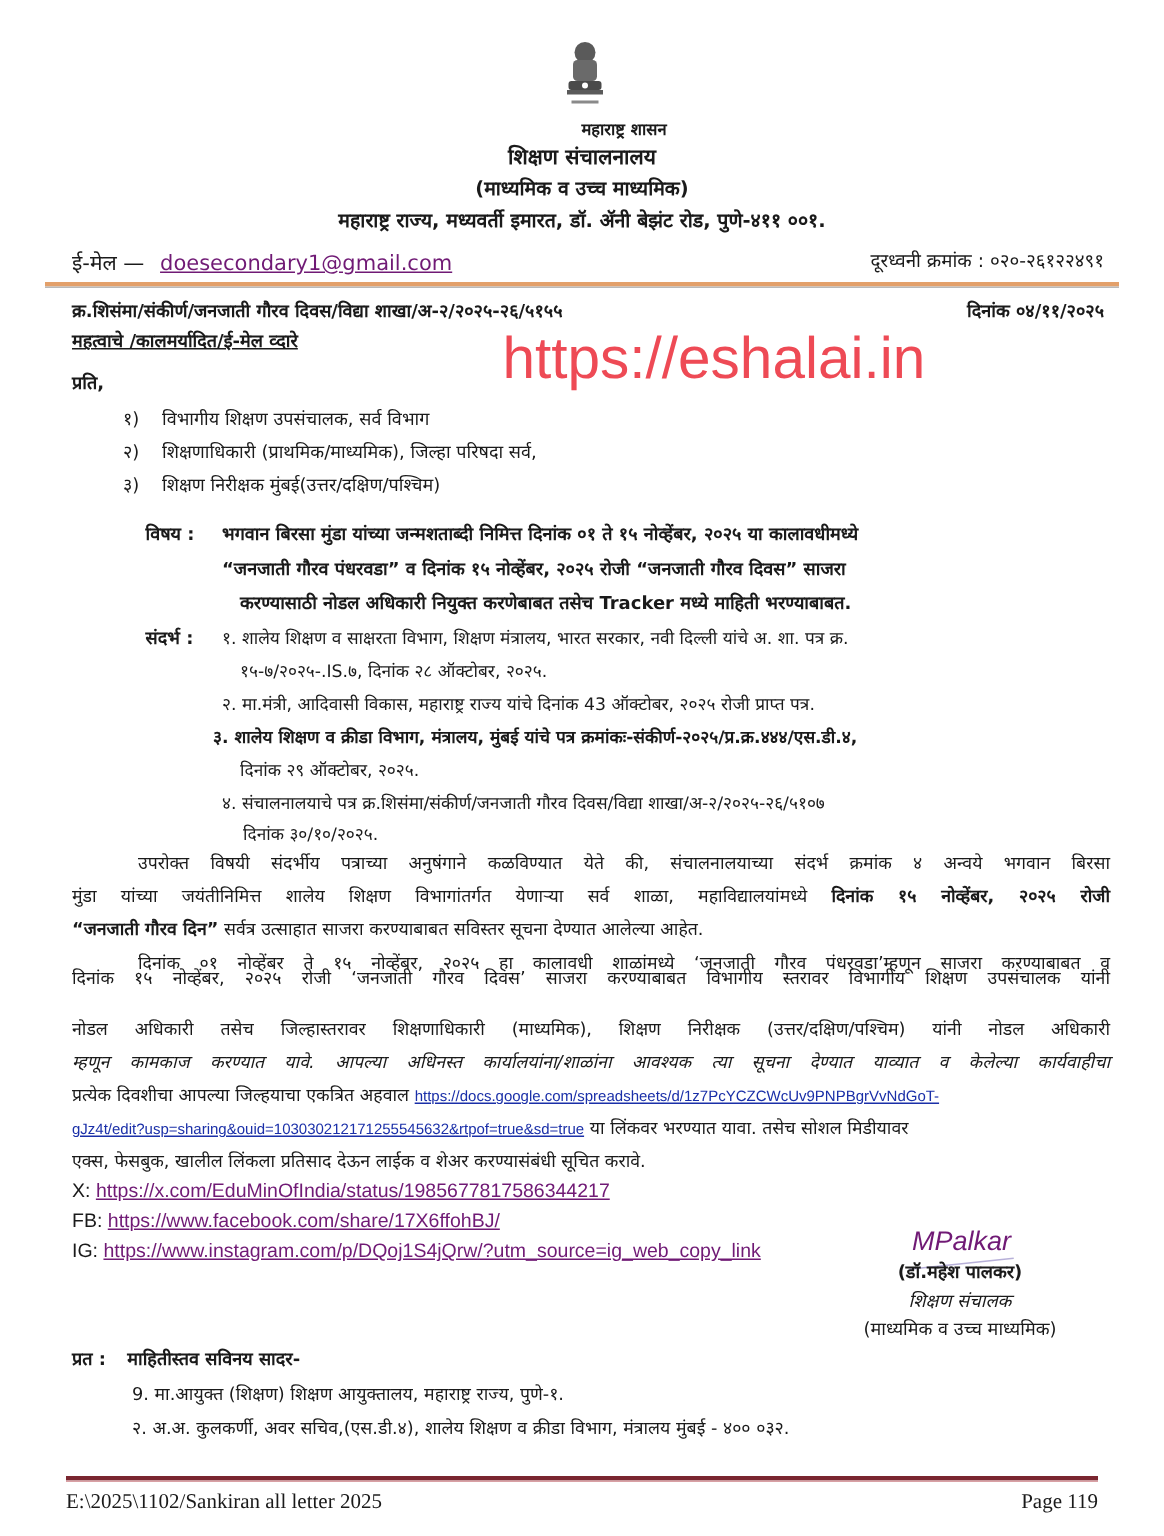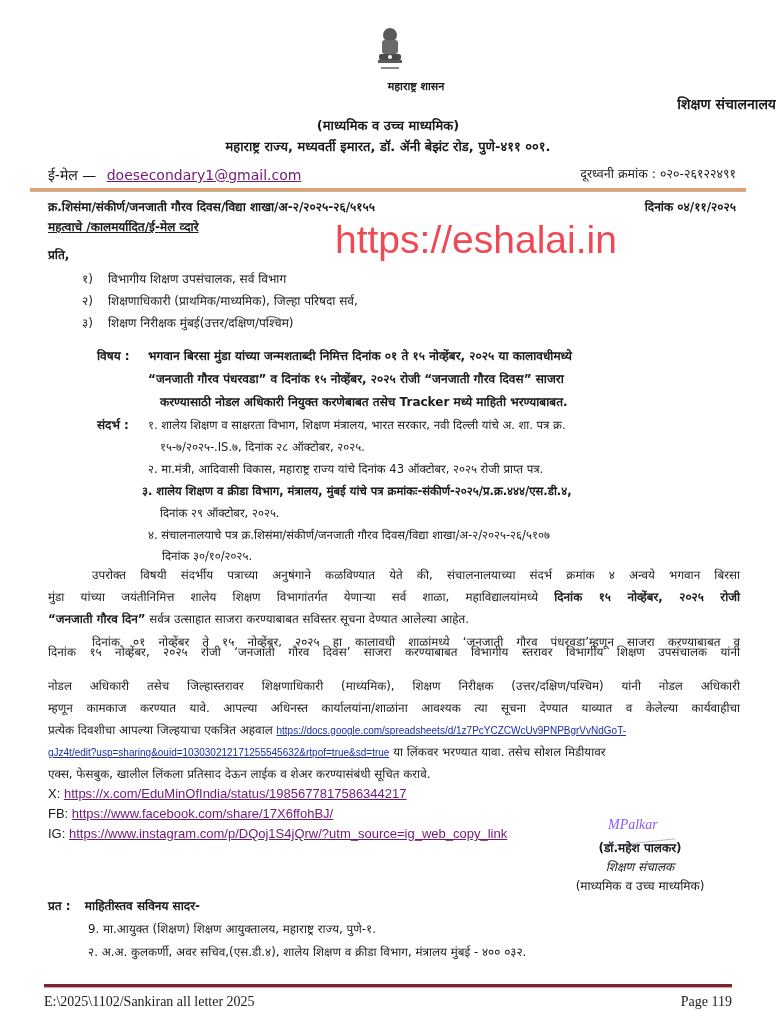--- a/index.html
+++ b/index.html
@@ -6,21 +6,21 @@
   body {
     width: 776px; height: 1024px; position: relative; overflow: hidden;
     font-family: "DejaVu Sans", "Liberation Sans", sans-serif;
     color: #1a1a1a;
   }
   .page { position: absolute; left: 0; top: 0; width: 776px; height: 1024px; }
   .abs { position: absolute; white-space: nowrap; }
   .center { left: 0; width: 776px; text-align: center; }
   .emblem { position: absolute; left: 370px; top: 26px; width: 40px; height: 48px; }
   .h-small { top: 78px; font-size: 11px; font-weight: bold; padding-left: 28px; }
-  .h-main { top: 94px; font-size: 14px; font-weight: bold; text-align: right; }
+  .h-main { top: 94px; font-size: 14px; font-weight: bold; }
   .h-sub { top: 116px; font-size: 13px; font-weight: bold; }
   .h-addr { top: 137px; font-size: 13px; font-weight: bold; }
   .email-row { left: 48px; top: 165px; font-size: 14px; }
   .email-row a, .link { color: #701a75; text-decoration: underline; }
   .phone { right: 40px; top: 165px; font-size: 12.5px; }
   .sep-top { position: absolute; left: 30px; top: 188px; width: 716px; height: 3px; background: #e3a06a; }
   .sep-top-shade { position: absolute; left: 30px; top: 191px; width: 716px; height: 1px; background: #b9b9b9; }
   .ref { left: 48px; top: 198px; font-size: 12px; font-weight: bold; }
   .date { right: 40px; top: 198px; font-size: 12px; font-weight: bold; }
   .imp { left: 48px; top: 218px; font-size: 12px; font-weight: bold; text-decoration: underline; }
@@ -28,21 +28,21 @@
   .prati { left: 48px; top: 246px; font-size: 12px; font-weight: bold; }
   .to-item { left: 82px; font-size: 12px; }
   .num { display: inline-block; width: 26px; }
   .subj { font-size: 12px; font-weight: bold; }
   .refs { font-size: 11.5px; }
   .para { left: 48px; width: 692px; font-size: 11.8px; white-space: nowrap; }
   .justify { text-align: justify; text-align-last: justify; white-space: normal; }
   .bold { font-weight: bold; }
   .link-small { font-family: "Liberation Sans", sans-serif; font-size: 10px; color: #1a2fa8; text-decoration: underline; }
   .social { left: 48px; font-family: "Liberation Sans", sans-serif; font-size: 13px; }
-  .sig-img { position: absolute; left: 608px; top: 817px; font-family: Liberation Serif, serif; font-style: italic; font-size: 14px; color: #8b5cf6; }
+  .sig-img { position: absolute; left: 608px; top: 817px; font-family: Liberation Sans, sans-serif; font-style: italic; font-size: 18px; color: #701a75; }
   .sig-line { position: absolute; left: 606px; top: 842px; width: 70px; height: 1px; background: #b7b0d8; transform: rotate(-6deg); }
   .sig-name { left: 540px; width: 200px; text-align: center; top: 839px; font-size: 12px; font-weight: bold; }
   .sig-title { left: 540px; width: 200px; text-align: center; top: 858px; font-size: 12px; font-style: italic; }
   .sig-dept { left: 520px; width: 240px; text-align: center; top: 877px; font-size: 12px; }
   .copy-head { left: 48px; top: 897px; font-size: 12px; font-weight: bold; }
   .copy-item { left: 88px; font-size: 11.8px; }
   .foot-line { position: absolute; left: 44px; top: 984px; width: 688px; height: 3px; background: #7a2630; }
   .foot-line2 { position: absolute; left: 44px; top: 987px; width: 688px; height: 1px; background: #d9a0a4; }
   .foot-left { left: 44px; top: 994px; font-family: "Liberation Serif", serif; font-size: 14px; }
   .foot-right { right: 44px; top: 994px; font-family: "Liberation Serif", serif; font-size: 14px; }
@@ -112,21 +112,21 @@
     <span class="bold">दिनांक १५ नोव्हेंबर, २०२५ रोजी</span>
   </div>
   <div class="abs para" style="top:610px;">
     <span class="bold">“जनजाती गौरव दिन”</span>
     <span>सर्वत्र उत्साहात साजरा करण्याबाबत सविस्तर सूचना देण्यात आलेल्या आहेत.</span>
   </div>
 
   <div class="abs para justify" style="top:633px; text-indent:44px;">दिनांक ०१ नोव्हेंबर ते १५ नोव्हेंबर, २०२५ हा कालावधी शाळांमध्ये ‘जनजाती गौरव पंधरवडा’म्हणून साजरा करण्याबाबत व</div>
   <div class="abs para justify" style="top:643px;">दिनांक १५ नोव्हेंबर, २०२५ रोजी ‘जनजाती गौरव दिवस’ साजरा करण्याबाबत विभागीय स्तरावर विभागीय शिक्षण उपसंचालक यांनी</div>
   <div class="abs para justify" style="top:677px;">नोडल अधिकारी तसेच जिल्हास्तरावर शिक्षणाधिकारी (माध्यमिक), शिक्षण निरीक्षक (उत्तर/दक्षिण/पश्चिम) यांनी नोडल अधिकारी</div>
-  <div class="abs para justify" style="top:699px;">म्हणून कामकाज करण्यात यावे. आपल्या अधिनस्त कार्यालयांना/शाळांना आवश्यक त्या सूचना देण्यात याव्यात व केलेल्या कार्यवाहीचा</div>
+  <div class="abs para justify" style="top:699px;font-style:italic;">म्हणून कामकाज करण्यात यावे. आपल्या अधिनस्त कार्यालयांना/शाळांना आवश्यक त्या सूचना देण्यात याव्यात व केलेल्या कार्यवाहीचा</div>
   <div class="abs para" style="top:721px;">
     <span>प्रत्येक दिवशीचा आपल्या जिल्हयाचा एकत्रित अहवाल</span>
     <a class="link-small">https://docs.google.com/spreadsheets/d/1z7PcYCZCWcUv9PNPBgrVvNdGoT-</a>
   </div>
   <div class="abs para" style="top:743px;">
     <a class="link-small">gJz4t/edit?usp=sharing&amp;ouid=103030212171255545632&amp;rtpof=true&amp;sd=true</a>
     <span>या लिंकवर भरण्यात यावा. तसेच सोशल मिडीयावर</span>
   </div>
   <div class="abs para" style="top:765px;">एक्स, फेसबुक, खालील लिंकला प्रतिसाद देऊन लाईक व शेअर करण्यासंबंधी सूचित करावे.</div>
 

